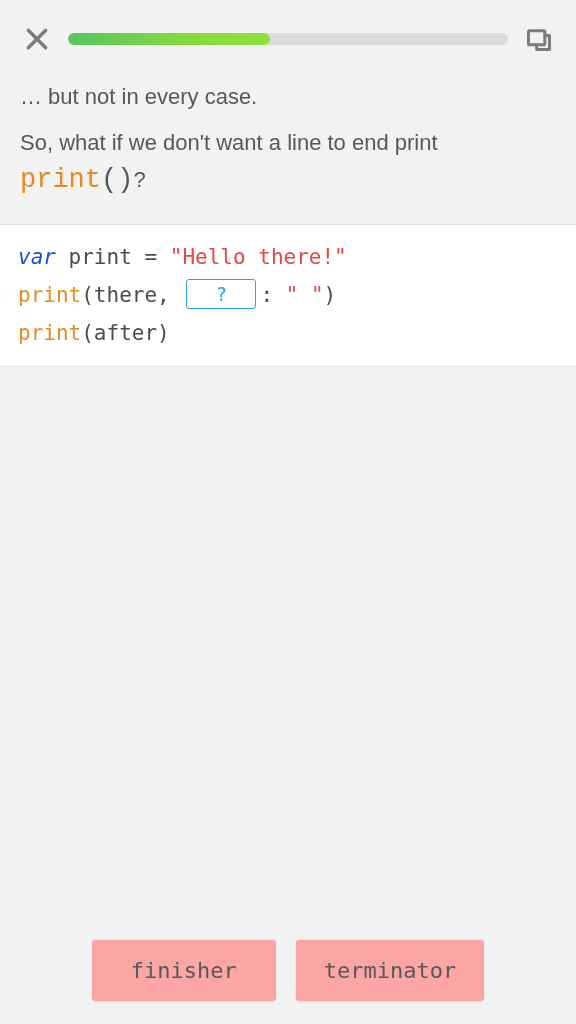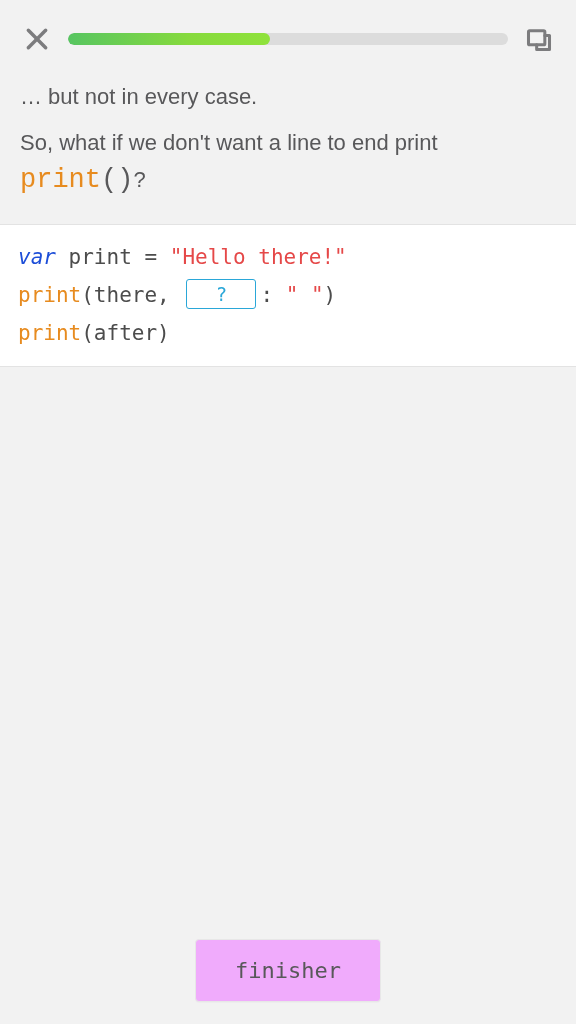--- a/index.html
+++ b/index.html
@@ -97,21 +97,21 @@
       position: absolute;
       bottom: 22px;
       left: 0;
       right: 0;
       display: flex;
       justify-content: center;
       gap: 18px;
       padding: 0 20px;
     }
     .answer-btn {
-      background: #f0abfc;
+      background: #fca5a5;
       border: 1px solid #e7e7e7;
       color: #58585a;
       font-family: "SFMono-Regular", Menlo, Consolas, monospace;
       font-size: 22px;
       padding: 18px 28px;
       border-radius: 4px;
       cursor: pointer;
       box-shadow: 0 1px 0 rgba(0,0,0,0.02);
       min-width: 186px;
       text-align: center;
@@ -145,14 +145,15 @@
       <span>So, what if we don't want a line to end print </span><span class="inline-code"><span class="inline-fn">print</span><span>()</span></span><span>?</span>
     </p>
   </div>
 
   <div class="code-block"><span class="tok-kw">var</span><span> print </span><span>= </span><span class="tok-str">"Hello there!"</span>
 <span class="tok-fn">print</span><span>(there, </span><span class="blank-slot">?</span><span>: </span><span class="tok-str">" "</span><span>)</span>
 <span class="tok-fn">print</span><span>(after)</span></div>
 
   <div class="answers">
     <button class="answer-btn">finisher</button>
+    <button class="answer-btn">terminator</button>
   </div>
 </div>
 
 </body></html>

